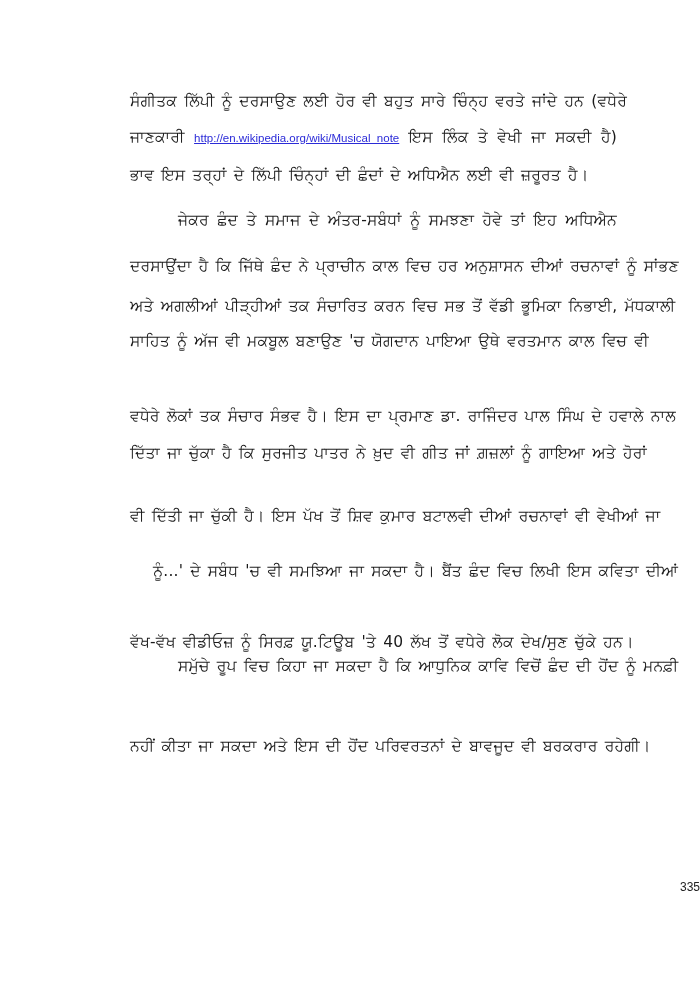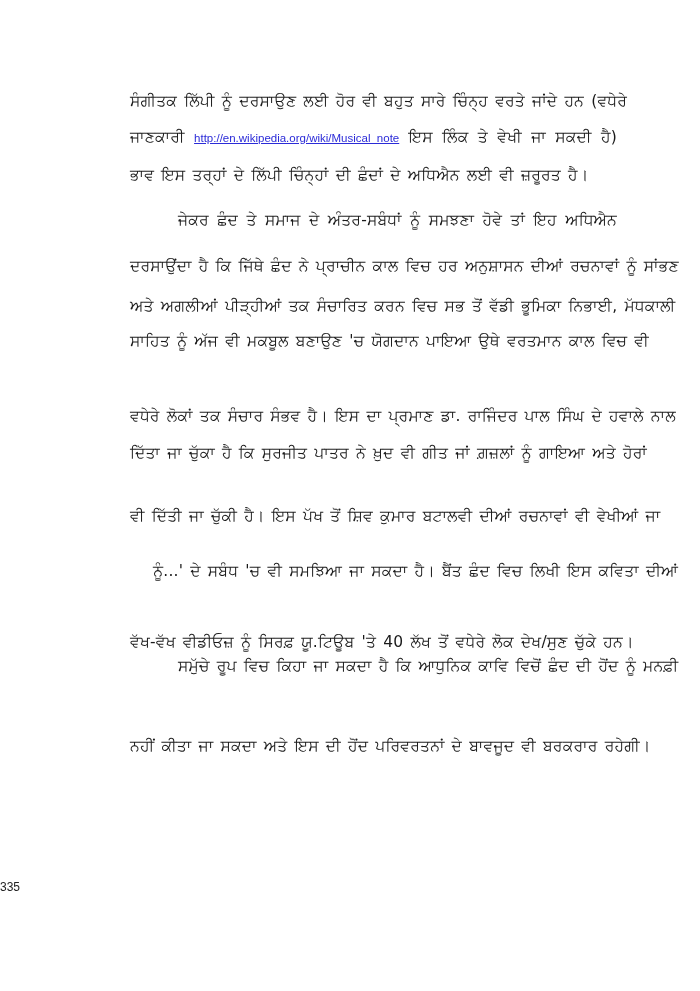--- a/index.html
+++ b/index.html
@@ -49,21 +49,21 @@
       font-family: "Liberation Sans", sans-serif;
       font-size: 11.5px;
       letter-spacing: 0;
       word-spacing: 0;
     }
     .page-number {
       position: absolute;
       left: 0;
       width: 700px;
       top: 880px;
-      text-align: left;
+      text-align: right;
       font-family: "Liberation Sans", sans-serif;
       font-size: 12px;
       color: #222;
     }
   </style>
 </head>
 <body>
 
 <div class="page">
 

